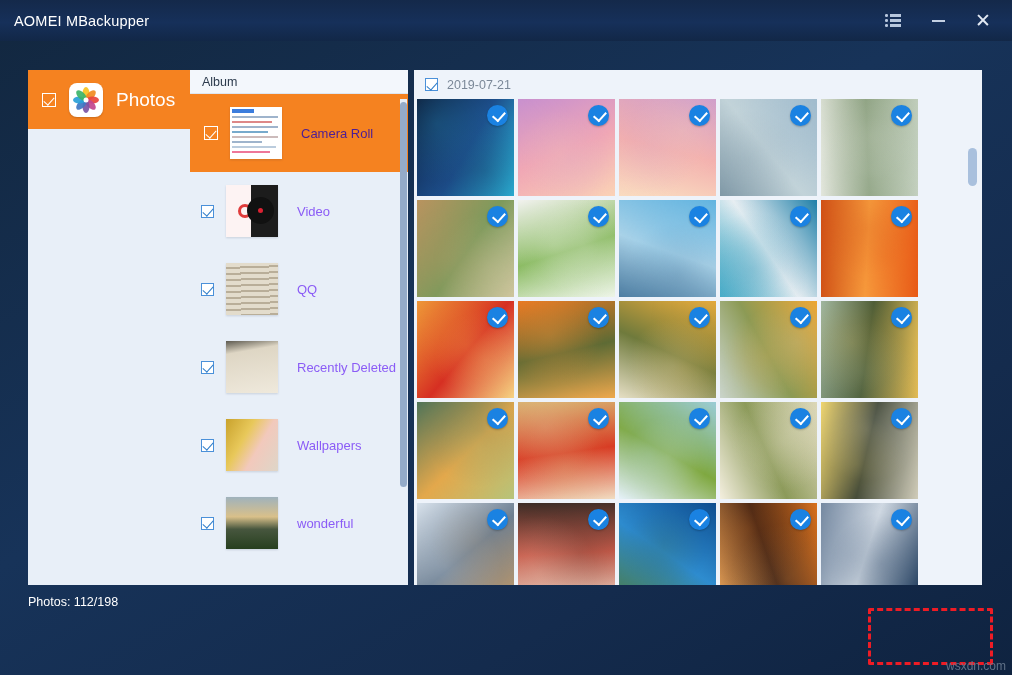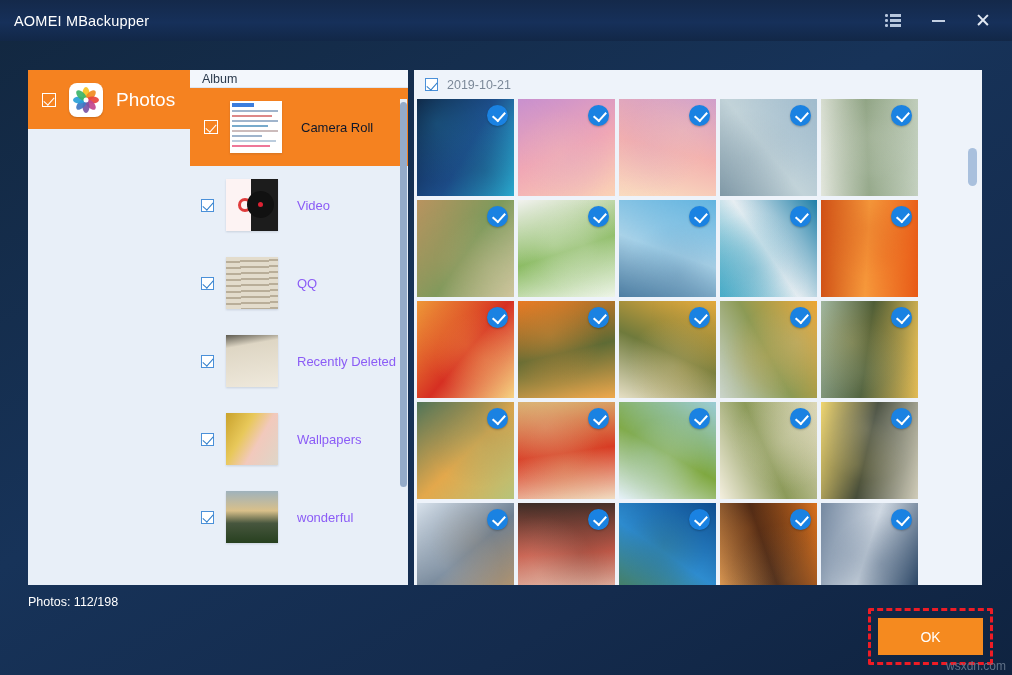--- a/index.html
+++ b/index.html
@@ -67,35 +67,35 @@
   .petal { position: absolute; left: 50%; top: 50%; width: 7px; height: 13px;
            border-radius: 50%; transform-origin: 50% 100%; opacity: .93; }
   #photos-label { color: #ffffff; font-size: 19px; margin-left: 13px; }
 
   
   #albumpanel {
     position: absolute; left: 190px; top: 70px; width: 218px; height: 515px;
     background: #e8eff8; overflow: hidden;
   }
   #album-header {
-    height: 18px; background: #f3f7fc; display: flex; align-items: center;
+    height: 24px; background: #f3f7fc; display: flex; align-items: center;
     border-bottom: 1px solid #dde6f1;
   }
   #album-header span { font-size: 12.5px; color: #2b3a4c; margin-left: 12px; }
   .album-row {
     height: 78px; display: flex; align-items: center; position: relative;
   }
   .album-row.selected { background: #f58220; }
   .album-thumb {
     width: 52px; height: 52px; margin-left: 12px; flex: none;
     background: #cbd5e2; overflow: hidden; position: relative;
     box-shadow: 0 1px 2px rgba(20,40,70,.15);
   }
   .album-name { font-size: 13px; color: #8b5cf6; margin-left: 19px; }
-  .album-row.selected .album-name { color: #0f172a; }
+  .album-row.selected .album-name { color: #4c1d95; }
   #album-scroll-track {
     position: absolute; right: 1px; top: 29px; width: 7px; height: 486px;
     background: #e8eff8;
   }
   #album-scroll-thumb {
     position: absolute; right: 1px; top: 32px; width: 7px; height: 385px;
     background: #94abc9; border-radius: 4px;
   }
 
   
@@ -245,21 +245,21 @@
         <span class="album-name">wonderful</span>
       </div>
     </div>
   <div id="album-scroll-track"></div>
   <div id="album-scroll-thumb"></div>
 </div>
 
 <div id="gridpanel">
   <div id="date-header">
     <div class="cbox-blue"></div>
-    <span class="datetext">2019-10-21</span>
+    <span class="datetext">2019-07-21</span>
   </div>
   <div id="photo-grid">
       <div class="cell" style="background: linear-gradient(120deg, rgb(13, 27, 58) 0%, rgb(29, 79, 140) 52%, rgb(46, 198, 232) 100%);">
         <div style="position: absolute; inset: 0px; opacity: 0.55; background: radial-gradient(circle at 20% 25%, rgba(46, 198, 232, 0.333) 0%, transparent 55%), radial-gradient(circle at 70% 75%, rgba(13, 27, 58, 0.4) 0%, transparent 60%), linear-gradient(0deg, rgba(29, 79, 140, 0.267) 0%, transparent 70%);"></div>
         <div class="check-badge"></div>
       </div>
       <div class="cell" style="background: linear-gradient(157deg, rgb(198, 143, 208) 0%, rgb(240, 167, 181) 52%, rgb(251, 212, 182) 100%);">
         <div style="position: absolute; inset: 0px; opacity: 0.55; background: radial-gradient(circle at 43% 56%, rgba(251, 212, 182, 0.333) 0%, transparent 55%), radial-gradient(circle at 53% 62%, rgba(198, 143, 208, 0.4) 0%, transparent 60%), linear-gradient(53deg, rgba(240, 167, 181, 0.267) 0%, transparent 70%);"></div>
         <div class="check-badge"></div>
       </div>
@@ -356,15 +356,14 @@
         <div class="check-badge"></div>
       </div>
     </div>
   <div id="grid-scroll-track"></div>
   <div id="grid-scroll-thumb"></div>
 </div>
 
 <div id="status-text">Photos: 112/198</div>
 <div id="ok-wrap">
   <div id="ok-dashed"></div>
-  <button id="ok-button">OK</button>
 </div>
 <div id="watermark">wsxdn.com</div>
 
 </body></html>

